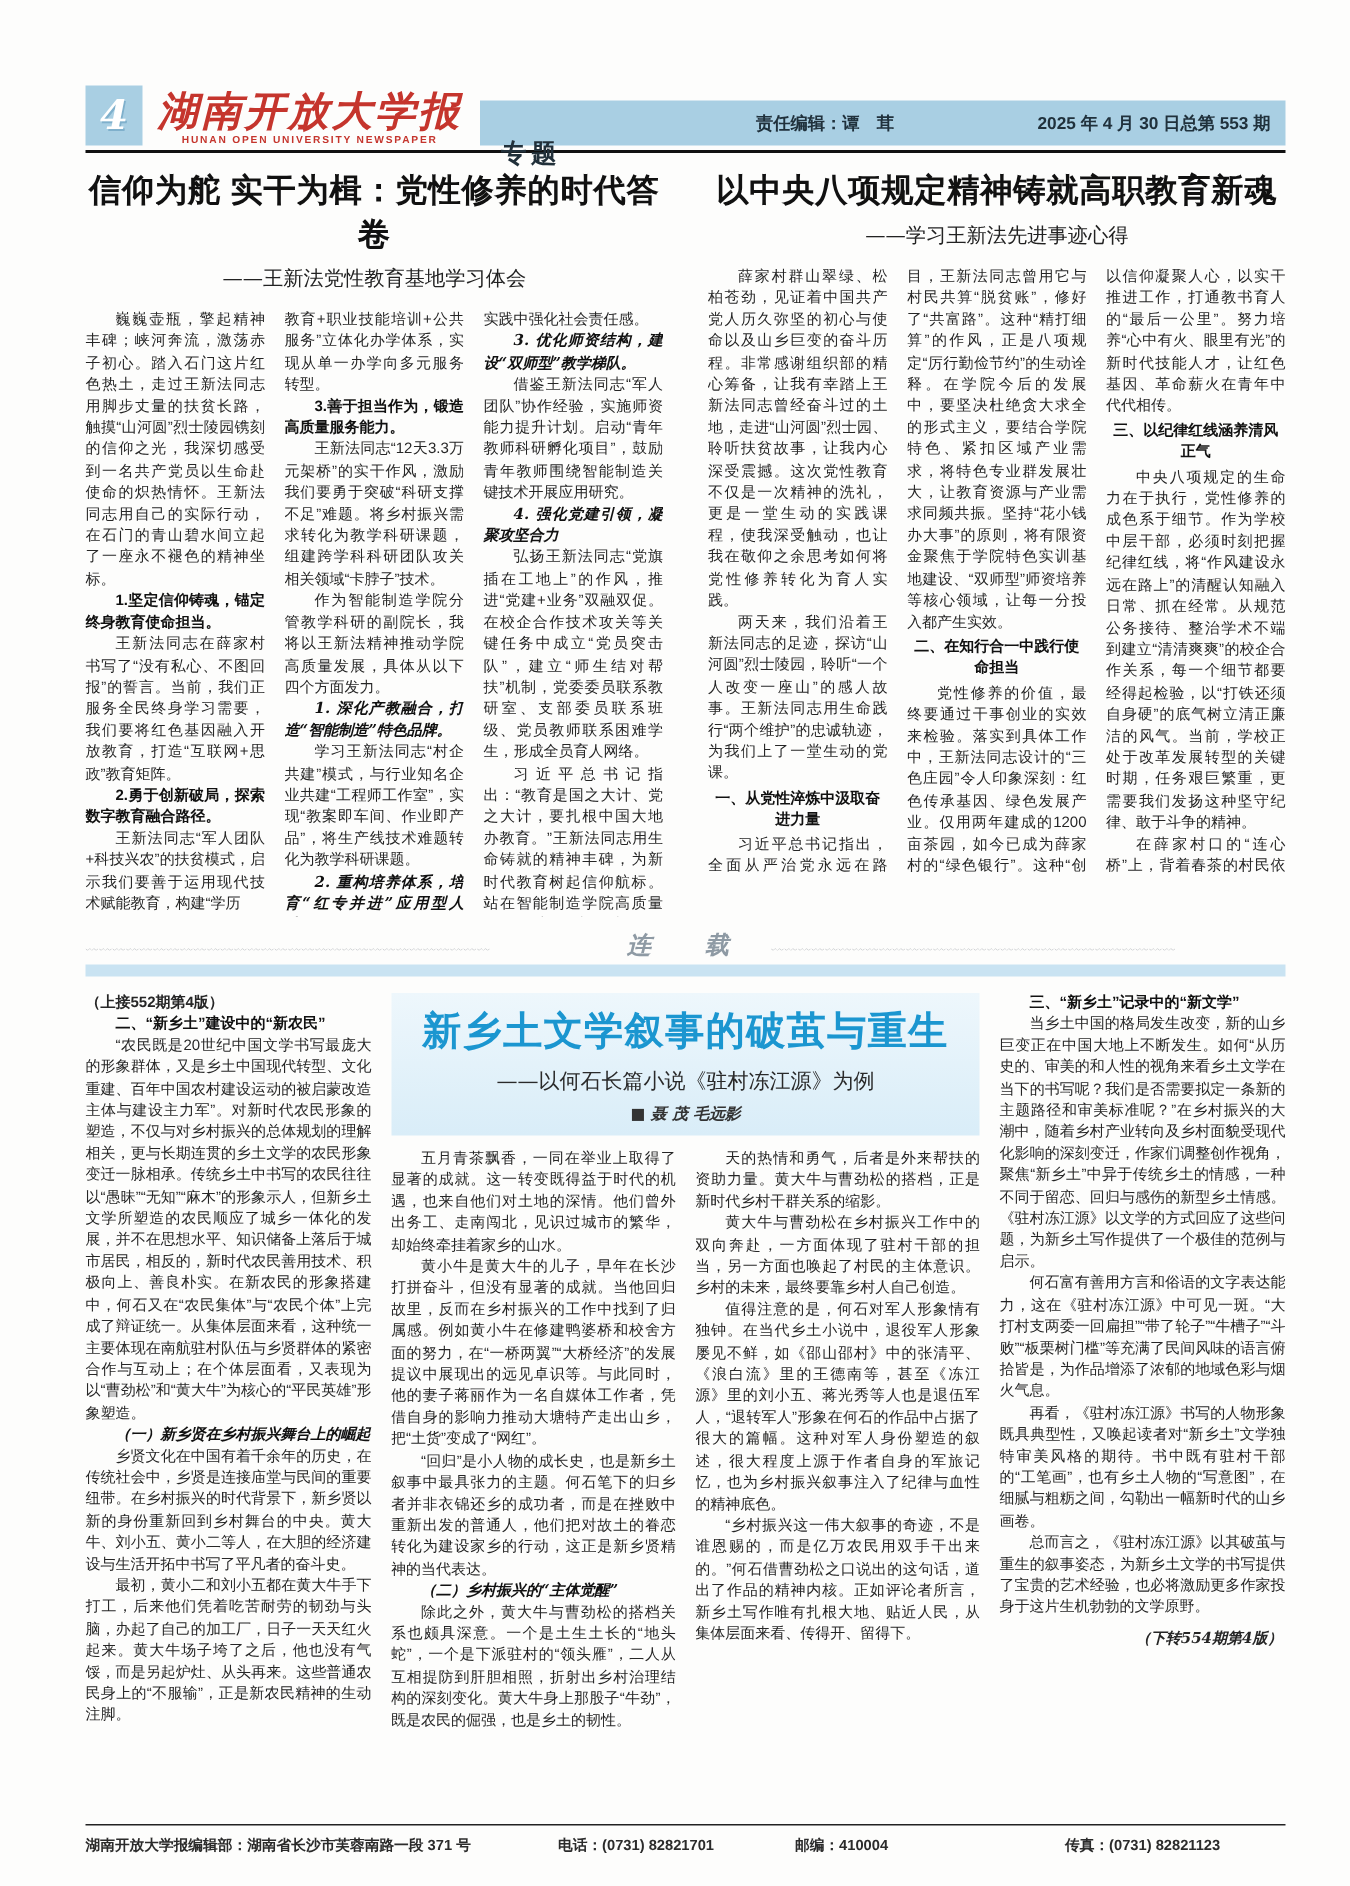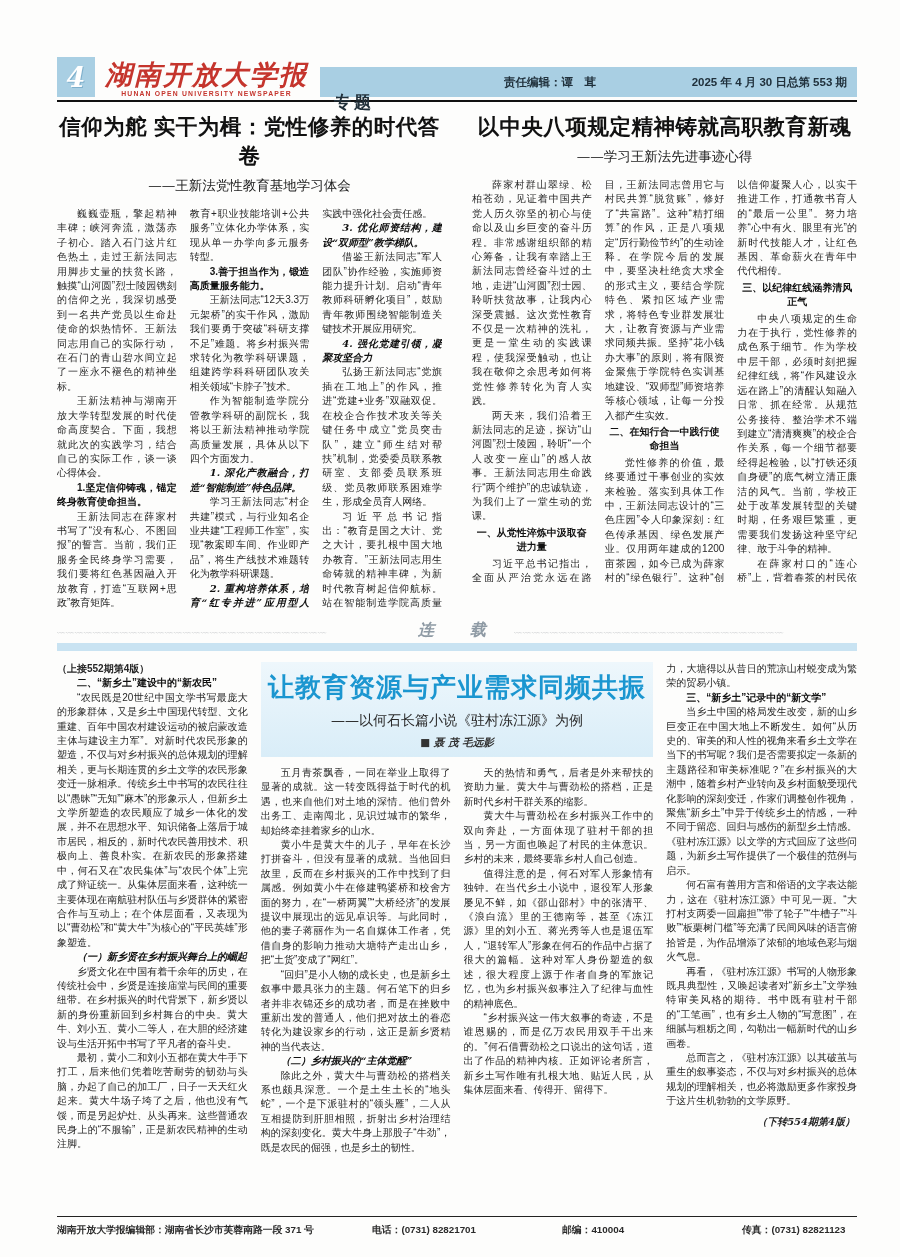--- a/index.html
+++ b/index.html
@@ -58,21 +58,21 @@
   .bt-sub { text-align:center; font-family:"DejaVu Serif", serif; font-size:14px; color:#2a2a2a; margin-top:7px; }
   .bt-byline { text-align:center; font-size:10.5px; font-weight:bold; color:#333; margin-top:6px;
                font-family:"DejaVu Serif", serif; font-style:italic; }
   .b-mid-cols { display:flex; gap:13px; margin-top:9px; flex:1; overflow:hidden; }
 
   
   .footer { position:absolute; left:57px; width:800px; top:1216px;
             border-top:1.5px solid #222; padding-top:7px;
             display:flex; font-size:9.8px; font-weight:bold; color:#2b2b2b; }
   .footer .f-addr { width:315px; }
-  .footer .f-tel { width:190px; }
+  .footer .f-tel { width:158px; }
   .footer .f-zip { width:180px; }
   .footer .f-fax { flex:1; text-align:left; }
 </style>
 </head>
 <body>
 
 <div class="sheet">
 
   <div class="hdr">
     <div class="pagenum">4</div>
@@ -88,21 +88,20 @@
   </div>
   <div class="hdr-rule"></div>
 
   <div class="top-zone">
     <div class="article">
       <div class="a-title">信仰为舵 实干为楫：党性修养的时代答卷</div>
       <div class="a-sub">——王新法党性教育基地学习体会</div>
       <div class="cols">
         <div class="col">
             <p class="para p-n">巍巍壶瓶，擎起精神丰碑；峡河奔流，激荡赤子初心。踏入石门这片红色热土，走过王新法同志用脚步丈量的扶贫长路，触摸“山河圆”烈士陵园镌刻的信仰之光，我深切感受到一名共产党员以生命赴使命的炽热情怀。王新法同志用自己的实际行动，在石门的青山碧水间立起了一座永不褪色的精神坐标。</p>
-            <p class="para p-n">王新法精神与湖南开放大学转型发展的时代使命高度契合。下面，我想就此次的实践学习，结合自己的实际工作，谈一谈心得体会。</p>
             <p class="para p-b">1.坚定信仰铸魂，锚定终身教育使命担当。</p>
             <p class="para p-n">王新法同志在薛家村书写了“没有私心、不图回报”的誓言。当前，我们正服务全民终身学习需要，我们要将红色基因融入开放教育，打造“互联网+思政”教育矩阵。</p>
             <p class="para p-b">2.勇于创新破局，探索数字教育融合路径。</p>
             <p class="para p-n">王新法同志“军人团队+科技兴农”的扶贫模式，启示我们要善于运用现代技术赋能教育，构建“学历</p>
           </div>
         <div class="col">
             <p class="para p-n noindent">教育+职业技能培训+公共服务”立体化办学体系，实现从单一办学向多元服务转型。</p>
             <p class="para p-b">3.善于担当作为，锻造高质量服务能力。</p>
             <p class="para p-n">王新法同志“12天3.3万元架桥”的实干作风，激励我们要勇于突破“科研支撑不足”难题。将乡村振兴需求转化为教学科研课题，组建跨学科科研团队攻关相关领域“卡脖子”技术。</p>
             <p class="para p-n">作为智能制造学院分管教学科研的副院长，我将以王新法精神推动学院高质量发展，具体从以下四个方面发力。</p>
@@ -157,47 +156,46 @@
     <div class="b-col">
         <p class="para p-kick">（上接552期第4版）</p>
         <p class="para p-b">二、“新乡土”建设中的“新农民”</p>
         <p class="para p-n">“农民既是20世纪中国文学书写最庞大的形象群体，又是乡土中国现代转型、文化重建、百年中国农村建设运动的被启蒙改造主体与建设主力军”。对新时代农民形象的塑造，不仅与对乡村振兴的总体规划的理解相关，更与长期连贯的乡土文学的农民形象变迁一脉相承。传统乡土中书写的农民往往以“愚昧”“无知”“麻木”的形象示人，但新乡土文学所塑造的农民顺应了城乡一体化的发展，并不在思想水平、知识储备上落后于城市居民，相反的，新时代农民善用技术、积极向上、善良朴实。在新农民的形象搭建中，何石又在“农民集体”与“农民个体”上完成了辩证统一。从集体层面来看，这种统一主要体现在南航驻村队伍与乡贤群体的紧密合作与互动上；在个体层面看，又表现为以“曹劲松”和“黄大牛”为核心的“平民英雄”形象塑造。</p>
         <p class="para p-bk">（一）新乡贤在乡村振兴舞台上的崛起</p>
         <p class="para p-n">乡贤文化在中国有着千余年的历史，在传统社会中，乡贤是连接庙堂与民间的重要纽带。在乡村振兴的时代背景下，新乡贤以新的身份重新回到乡村舞台的中央。黄大牛、刘小五、黄小二等人，在大胆的经济建设与生活开拓中书写了平凡者的奋斗史。</p>
         <p class="para p-n">最初，黄小二和刘小五都在黄大牛手下打工，后来他们凭着吃苦耐劳的韧劲与头脑，办起了自己的加工厂，日子一天天红火起来。黄大牛场子垮了之后，他也没有气馁，而是另起炉灶、从头再来。这些普通农民身上的“不服输”，正是新农民精神的生动注脚。</p>
       </div>
     <div class="b-mid">
       <div class="title-box">
-        <div class="bt-title">让教育资源与产业需求同频共振</div>
+        <div class="bt-title">新乡土文学叙事的破茧与重生</div>
         <div class="bt-sub">——以何石长篇小说《驻村冻江源》为例</div>
         <div class="bt-byline">■  聂  茂   毛远影</div>
       </div>
       <div class="b-mid-cols">
         <div class="b-col">
             <p class="para p-n">五月青茶飘香，一同在举业上取得了显著的成就。这一转变既得益于时代的机遇，也来自他们对土地的深情。他们曾外出务工、走南闯北，见识过城市的繁华，却始终牵挂着家乡的山水。</p>
             <p class="para p-n">黄小牛是黄大牛的儿子，早年在长沙打拼奋斗，但没有显著的成就。当他回归故里，反而在乡村振兴的工作中找到了归属感。例如黄小牛在修建鸭婆桥和校舍方面的努力，在“一桥两翼”“大桥经济”的发展提议中展现出的远见卓识等。与此同时，他的妻子蒋丽作为一名自媒体工作者，凭借自身的影响力推动大塘特产走出山乡，把“土货”变成了“网红”。</p>
             <p class="para p-n">“回归”是小人物的成长史，也是新乡土叙事中最具张力的主题。何石笔下的归乡者并非衣锦还乡的成功者，而是在挫败中重新出发的普通人，他们把对故土的眷恋转化为建设家乡的行动，这正是新乡贤精神的当代表达。</p>
             <p class="para p-bk">（二）乡村振兴的“主体觉醒”</p>
             <p class="para p-n">除此之外，黄大牛与曹劲松的搭档关系也颇具深意。一个是土生土长的“地头蛇”，一个是下派驻村的“领头雁”，二人从互相提防到肝胆相照，折射出乡村治理结构的深刻变化。黄大牛身上那股子“牛劲”，既是农民的倔强，也是乡土的韧性。</p>
           </div>
         <div class="b-col">
             <p class="para p-n">天的热情和勇气，后者是外来帮扶的资助力量。黄大牛与曹劲松的搭档，正是新时代乡村干群关系的缩影。</p>
             <p class="para p-n">黄大牛与曹劲松在乡村振兴工作中的双向奔赴，一方面体现了驻村干部的担当，另一方面也唤起了村民的主体意识。乡村的未来，最终要靠乡村人自己创造。</p>
             <p class="para p-n">值得注意的是，何石对军人形象情有独钟。在当代乡土小说中，退役军人形象屡见不鲜，如《邵山邵村》中的张清平、《浪白流》里的王德南等，甚至《冻江源》里的刘小五、蒋光秀等人也是退伍军人，“退转军人”形象在何石的作品中占据了很大的篇幅。这种对军人身份塑造的叙述，很大程度上源于作者自身的军旅记忆，也为乡村振兴叙事注入了纪律与血性的精神底色。</p>
             <p class="para p-n">“乡村振兴这一伟大叙事的奇迹，不是谁恩赐的，而是亿万农民用双手干出来的。”何石借曹劲松之口说出的这句话，道出了作品的精神内核。正如评论者所言，新乡土写作唯有扎根大地、贴近人民，从集体层面来看、传得开、留得下。</p>
           </div>
       </div>
     </div>
     <div class="b-col">
-        <p class="para p-n noindent">力，大塘得以从昔日的荒凉山村蜕变成为繁荣的贸易小镇。</p>
         <p class="para p-b">三、“新乡土”记录中的“新文学”</p>
         <p class="para p-n">当乡土中国的格局发生改变，新的山乡巨变正在中国大地上不断发生。如何“从历史的、审美的和人性的视角来看乡土文学在当下的书写呢？我们是否需要拟定一条新的主题路径和审美标准呢？”在乡村振兴的大潮中，随着乡村产业转向及乡村面貌受现代化影响的深刻变迁，作家们调整创作视角，聚焦“新乡土”中异于传统乡土的情感，一种不同于留恋、回归与感伤的新型乡土情感。《驻村冻江源》以文学的方式回应了这些问题，为新乡土写作提供了一个极佳的范例与启示。</p>
         <p class="para p-n">何石富有善用方言和俗语的文字表达能力，这在《驻村冻江源》中可见一斑。“大打村支两委一回扁担”“带了轮子”“牛槽子”“斗败”“板栗树门槛”等充满了民间风味的语言俯拾皆是，为作品增添了浓郁的地域色彩与烟火气息。</p>
         <p class="para p-n">再看，《驻村冻江源》书写的人物形象既具典型性，又唤起读者对“新乡土”文学独特审美风格的期待。书中既有驻村干部的“工笔画”，也有乡土人物的“写意图”，在细腻与粗粝之间，勾勒出一幅新时代的山乡画卷。</p>
-        <p class="para p-n">总而言之，《驻村冻江源》以其破茧与重生的叙事姿态，不仅与对乡村振兴的总体规划的理解相关，也必将激励更多作家投身于这片生机勃勃的文学原野。</p>
+        <p class="para p-n">总而言之，《驻村冻江源》以其破茧与重生的叙事姿态，为新乡土文学的书写提供了宝贵的艺术经验，也必将激励更多作家投身于这片生机勃勃的文学原野。</p>
         <p class="para p-sign">（下转554期第4版）</p>
       </div>
   </div>
 
 </div>
 
 <div class="footer">
   <span class="f-addr">湖南开放大学报编辑部：湖南省长沙市芙蓉南路一段 371 号</span>
   <span class="f-tel">电话：(0731) 82821701</span>
   <span class="f-zip">邮编：410004</span>

